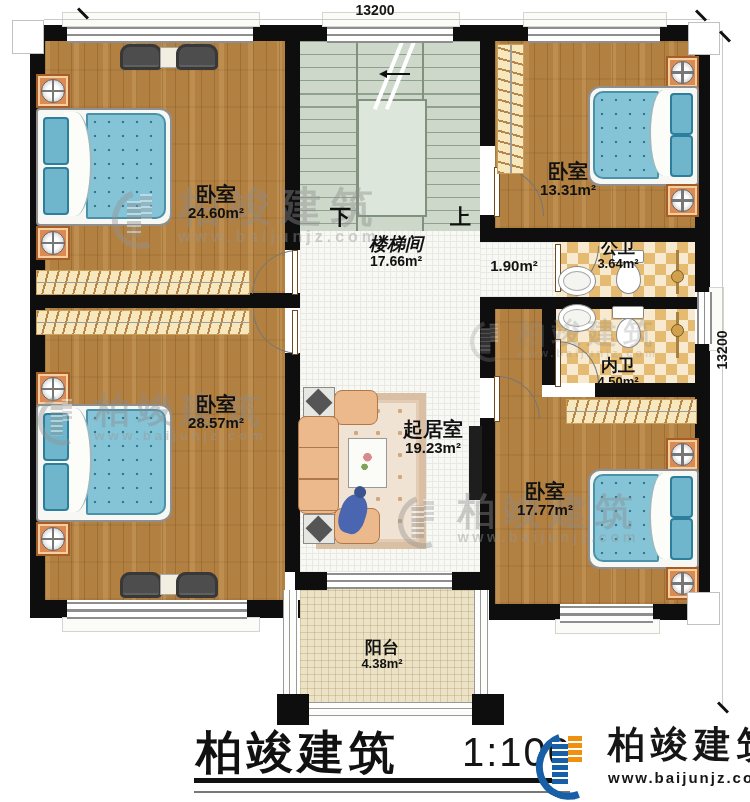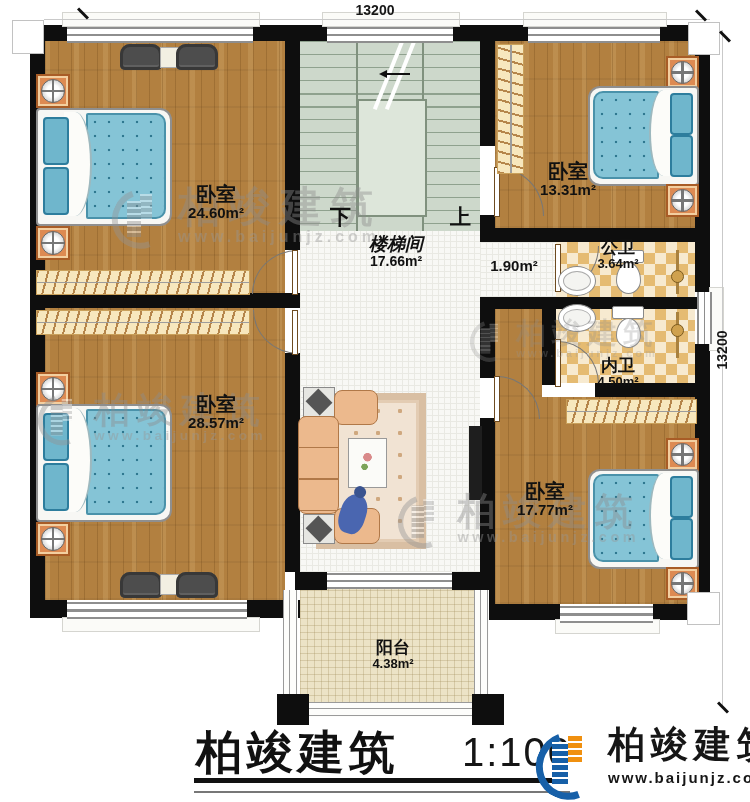--- a/index.html
+++ b/index.html
@@ -376,29 +376,33 @@
     <span class="ar">13.31m²</span>
   </div>
   <div class="label" style="left:500px;top:480px;width:90px">
     <span class="nm">卧室</span>
     <span class="ar">17.77m²</span>
   </div>
   <div class="label xs" style="left:346px;top:234px;width:100px">
     <span class="nm">楼梯间</span>
     <span class="ar">17.66m²</span>
   </div>
+  <div class="label" style="left:390px;top:418px;width:86px">
+    <span class="nm">起居室</span>
+    <span class="ar">19.23m²</span>
+  </div>
   <div class="label sm" style="left:588px;top:238px;width:60px">
     <span class="nm">公卫</span>
     <span class="ar">3.64m²</span>
   </div>
   <div class="label sm" style="left:588px;top:356px;width:60px">
     <span class="nm">内卫</span>
     <span class="ar">4.50m²</span>
   </div>
-  <div class="label sm" style="left:361px;top:638px;width:64px">
+  <div class="label sm" style="left:350px;top:638px;width:64px">
     <span class="nm">阳台</span>
     <span class="ar">4.38m²</span>
   </div>
   <div class="label" style="left:482px;top:258px;width:64px">
     <span class="ar">1.90m²</span>
   </div>
   <div class="dirlbl" style="left:330px;top:203px">下</div>
   <div class="dirlbl" style="left:450px;top:203px">上</div>
 
 

